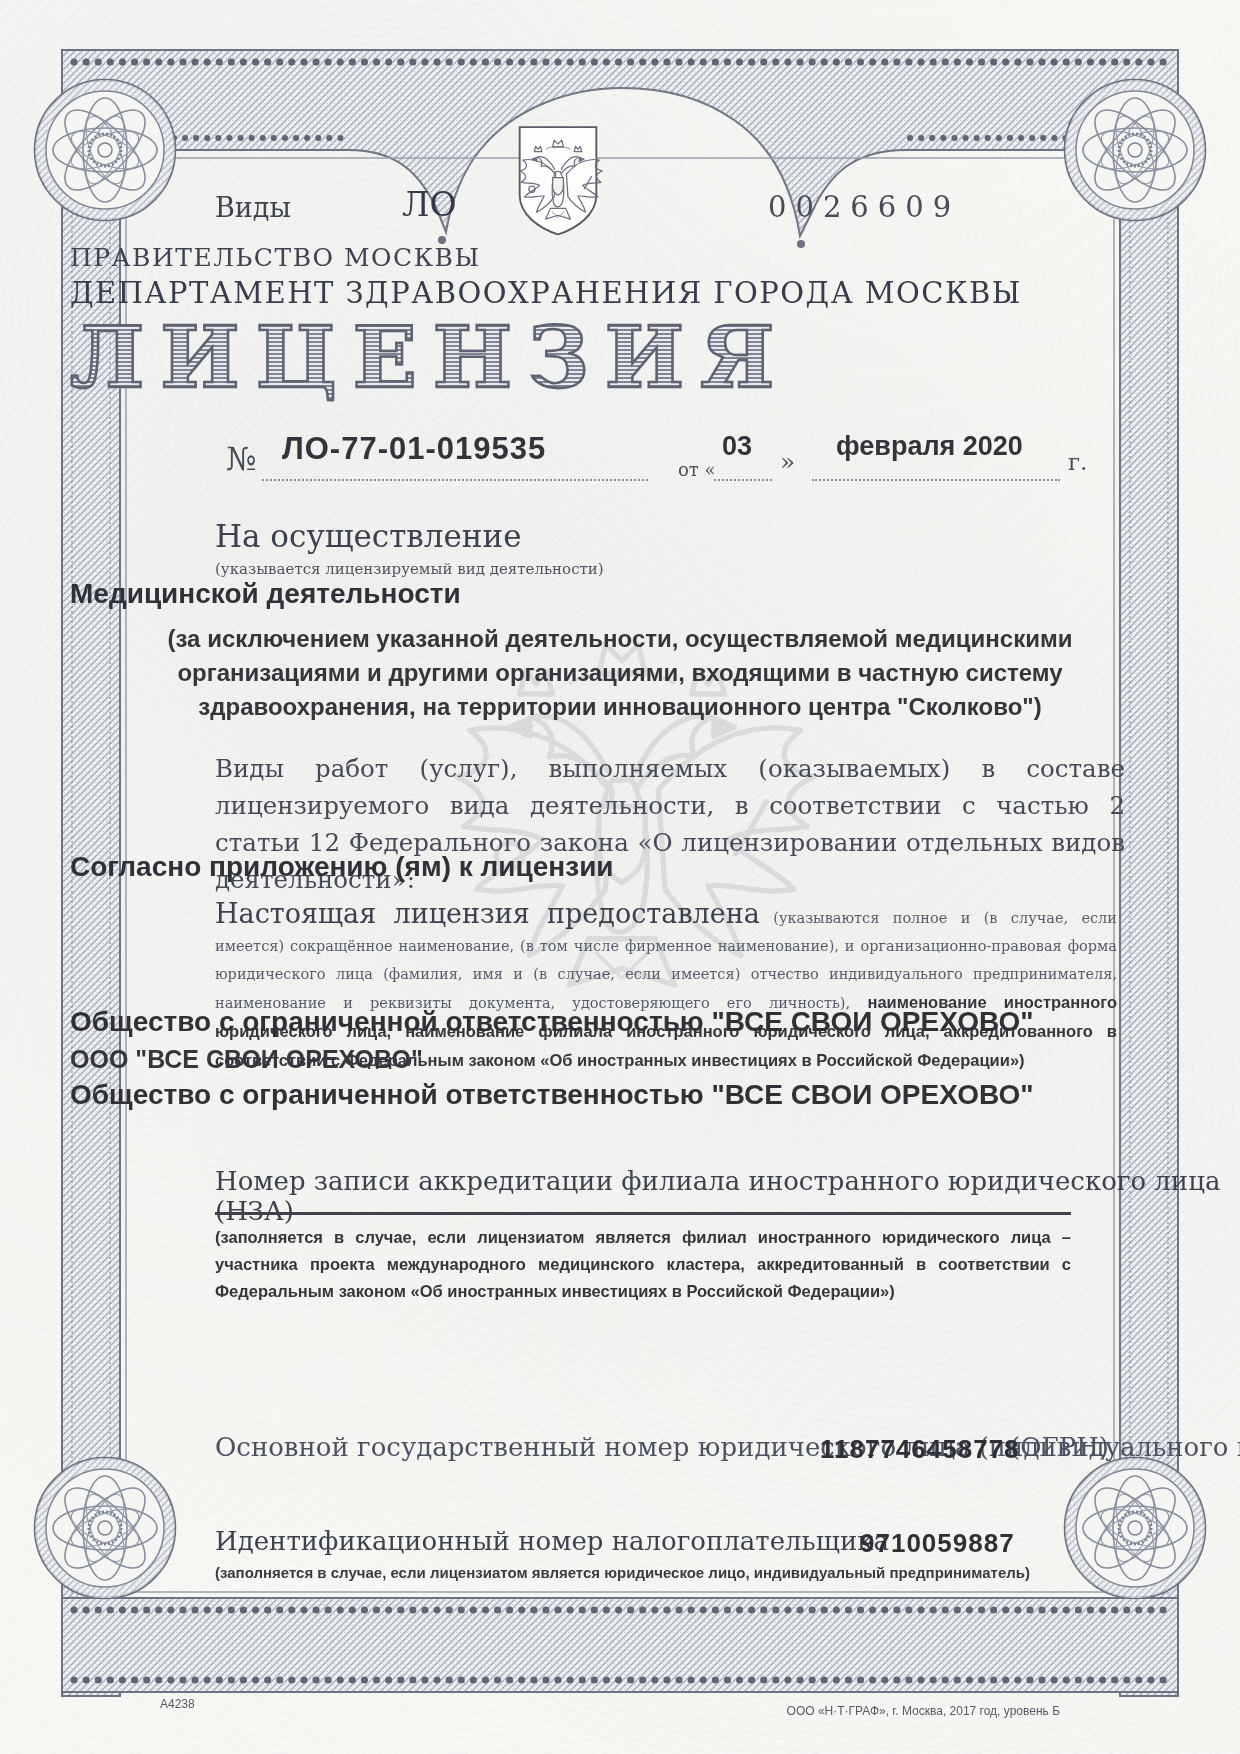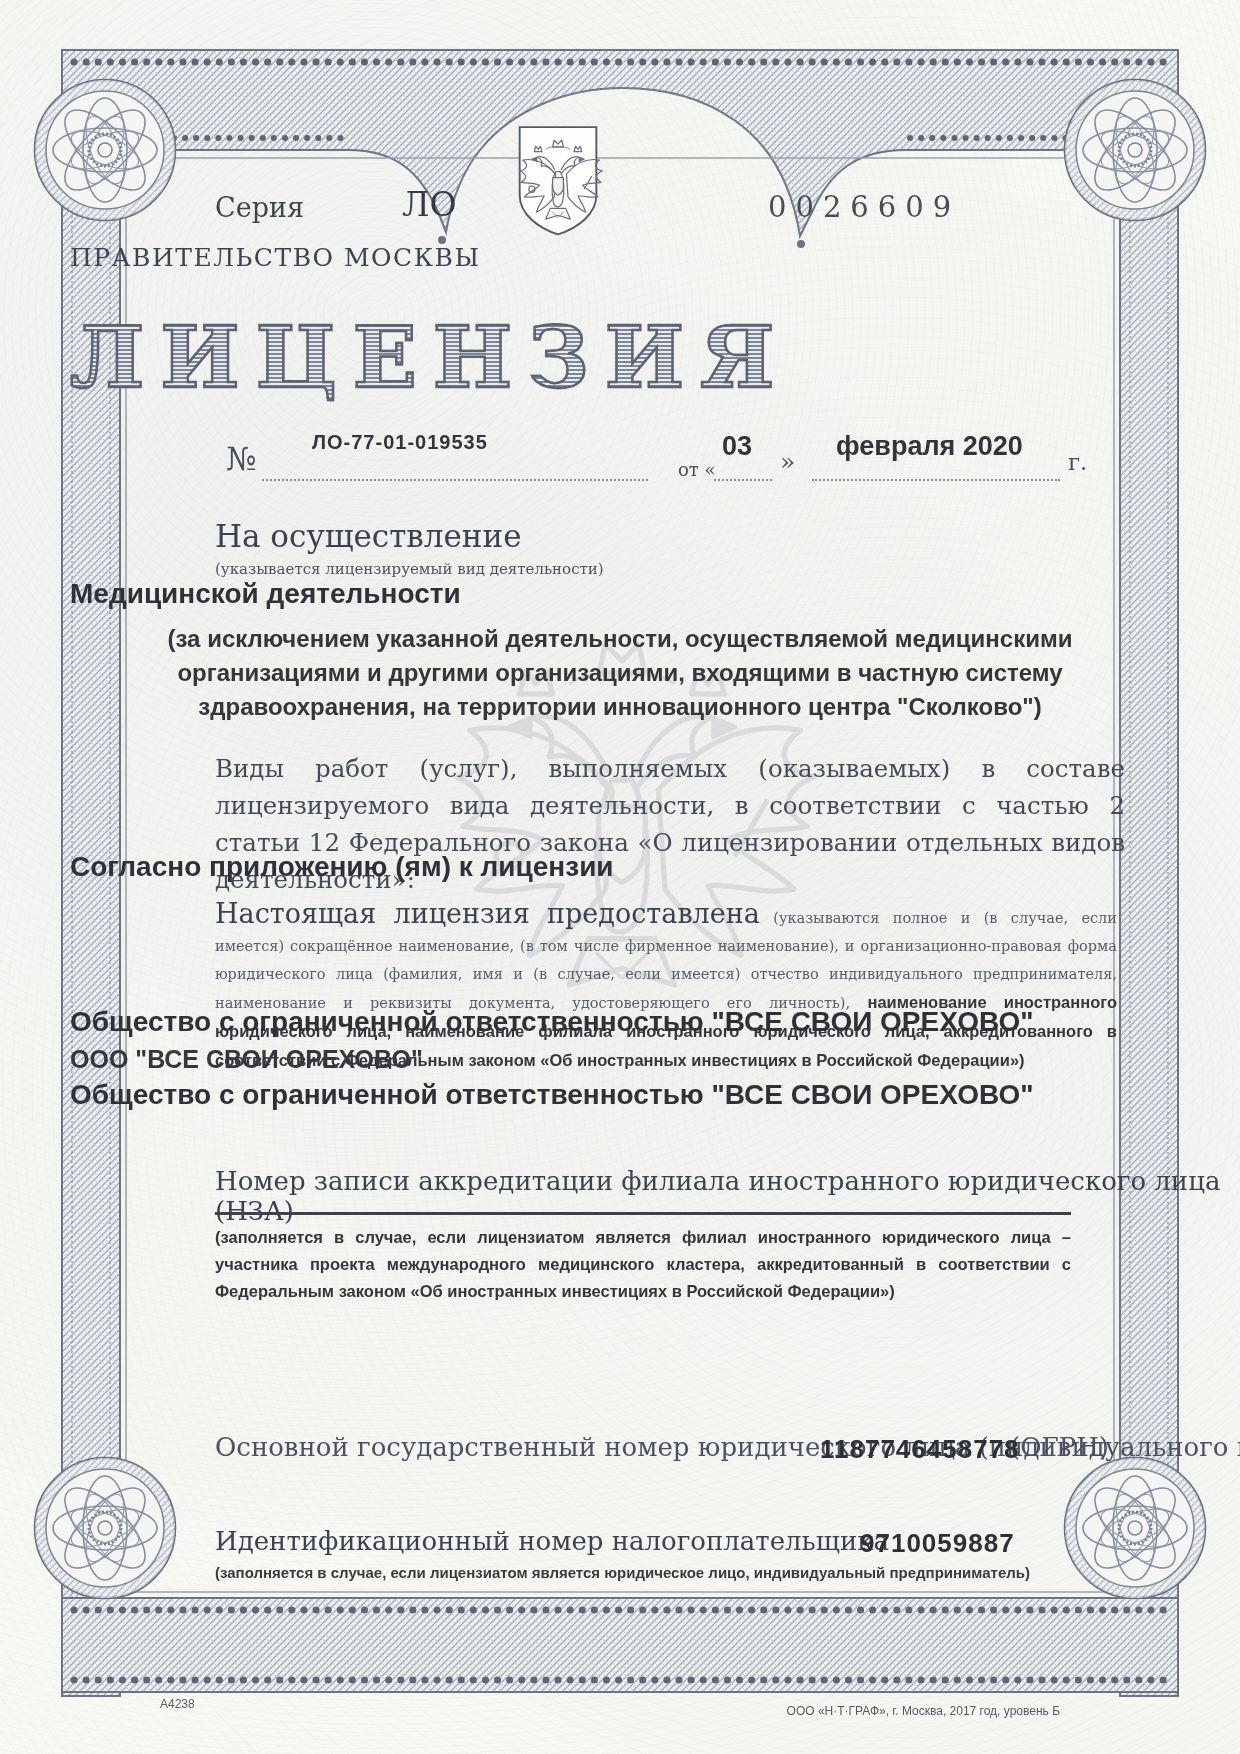--- a/index.html
+++ b/index.html
@@ -36,21 +36,21 @@
     .doc-title{
       background:repeating-linear-gradient(0deg,#7e8594 0 2px,#e9ebef 2px 4px);
       -webkit-background-clip:text;background-clip:text;color:transparent;
       -webkit-text-stroke:2.5px #5d6373;
     }
   }
 
   .dotted{border-bottom:2px dotted #8a8e99;height:0;}
   .no-label{left:226px;top:440px;font-size:32px;color:#494e5b;}
   .num-line{left:262px;top:479px;width:386px;}
-  .num-value{left:282px;top:431px;font-size:20px;letter-spacing:1px;color:#32343b;margin-left:30px;}
+  .num-value{left:282px;top:431px;font-size:31px;letter-spacing:1px;color:#32343b;}
   .from-label{left:678px;top:447px;font-size:18px;color:#494e5b;margin-top:12px;}
   .day-line{left:714px;top:479px;width:58px;}
   .day-value{left:722px;top:431px;font-size:27px;color:#32343b;}
   .quote-close{left:780px;top:447px;font-size:25px;color:#494e5b;}
   .date-line{left:812px;top:479px;width:248px;}
   .month-value{left:836px;top:431px;font-size:27px;color:#32343b;}
   .year-label{left:1068px;top:449px;font-size:23px;color:#494e5b;}
 
   .act-heading{left:215px;top:518px;font-size:31px;color:#3c414f;}
   .act-note{left:215px;top:560px;font-size:15px;color:#4d525f;}
@@ -160,31 +160,32 @@
     <use href="#rosette" transform="translate(105,150)"></use>
     <use href="#rosette" transform="translate(1135,150)"></use>
     <use href="#rosette" transform="translate(105,1528)"></use>
     <use href="#rosette" transform="translate(1135,1528)"></use>
   </svg>
 
   <svg class="watermark" viewBox="0 0 120 130" aria-hidden="true">
     <use href="#eagle"></use>
   </svg>
 
-  <span class="abs serif series-label">Серия</span>
+  <span class="abs serif series-label">Виды</span>
   <span class="abs serif series-value">ЛО</span>
 
   <svg class="crest" viewBox="0 0 120 150" aria-hidden="true">
     <path d="M10,6 H110 V95 C110,120 85,138 60,146 C35,138 10,120 10,95 Z" fill="#fdfdfc" stroke="#555b68" stroke-width="2.5"></path>
     <use href="#eagle" x="0" y="12" width="120" height="130"></use>
   </svg>
 
   <span class="abs serif blank-number">0026609</span>
 
   <div class="abs serif center auth1">ПРАВИТЕЛЬСТВО МОСКВЫ</div>
+  <div class="abs serif center auth2">ДЕПАРТАМЕНТ ЗДРАВООХРАНЕНИЯ ГОРОДА МОСКВЫ</div>
 
   <div class="abs center doc-title">ЛИЦЕНЗИЯ</div>
 
   <span class="abs serif no-label">№</span>
   <div class="abs dotted num-line"></div>
   <span class="abs sansb num-value">ЛО-77-01-019535</span>
   <span class="abs serif from-label">от «</span>
   <div class="abs dotted day-line"></div>
   <span class="abs sansb day-value">03</span>
   <span class="abs serif quote-close">»</span>

